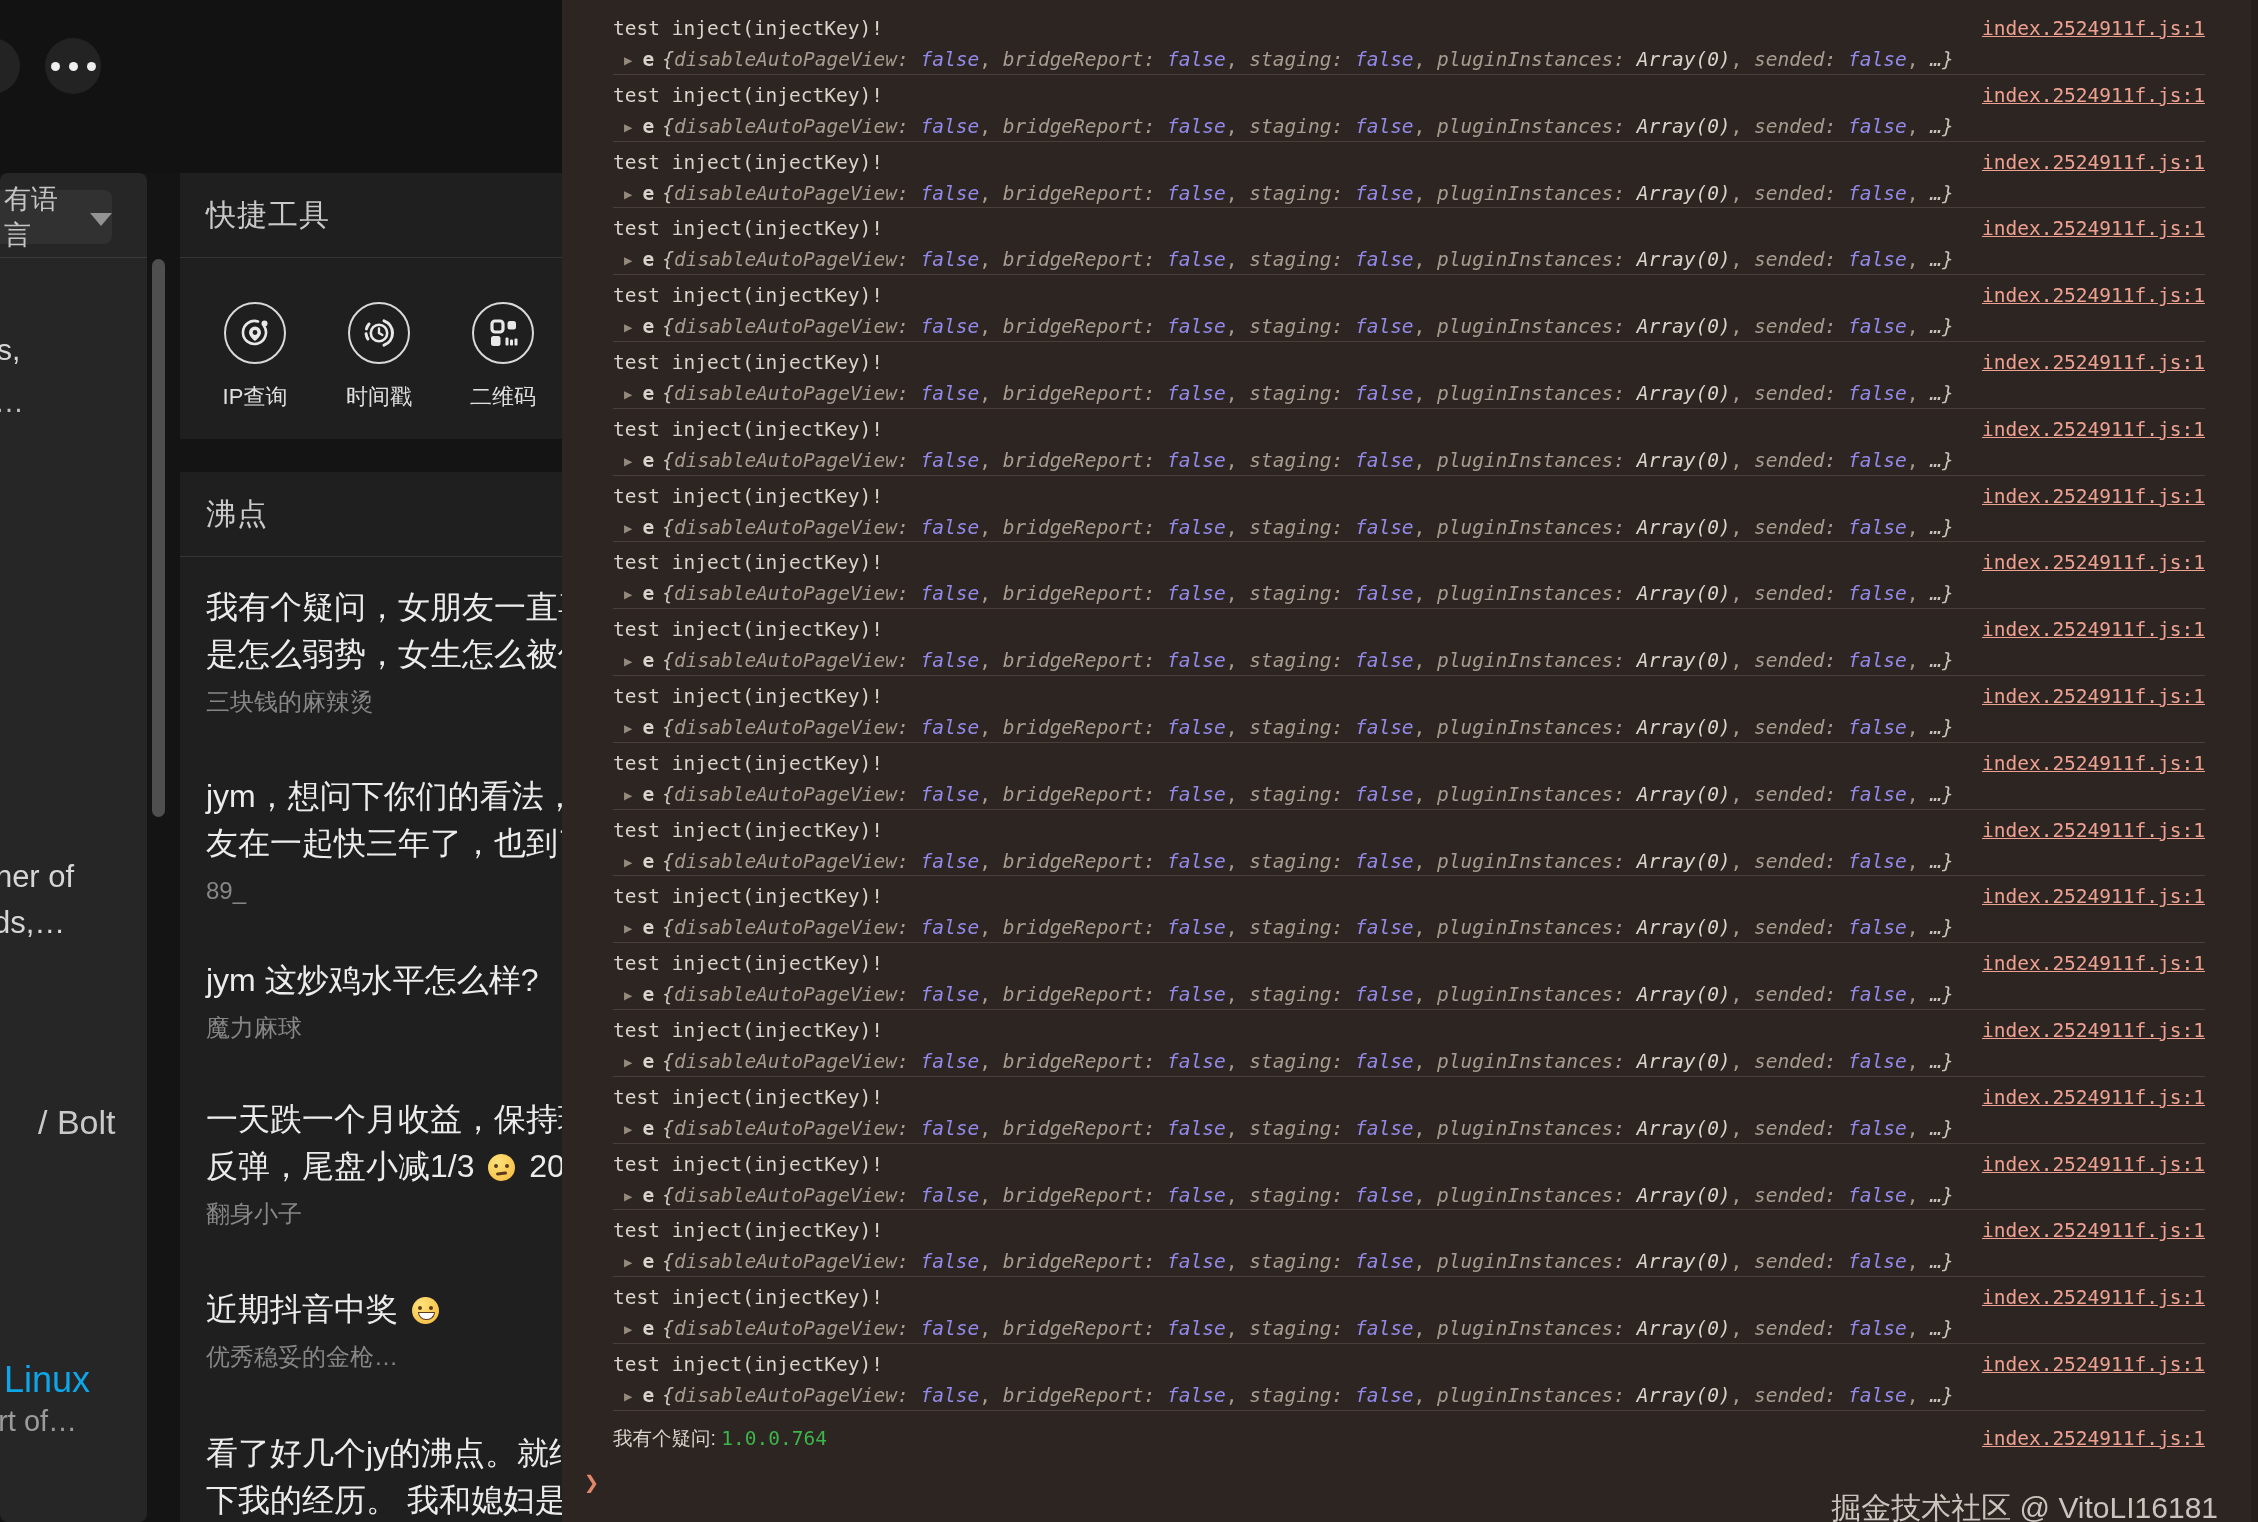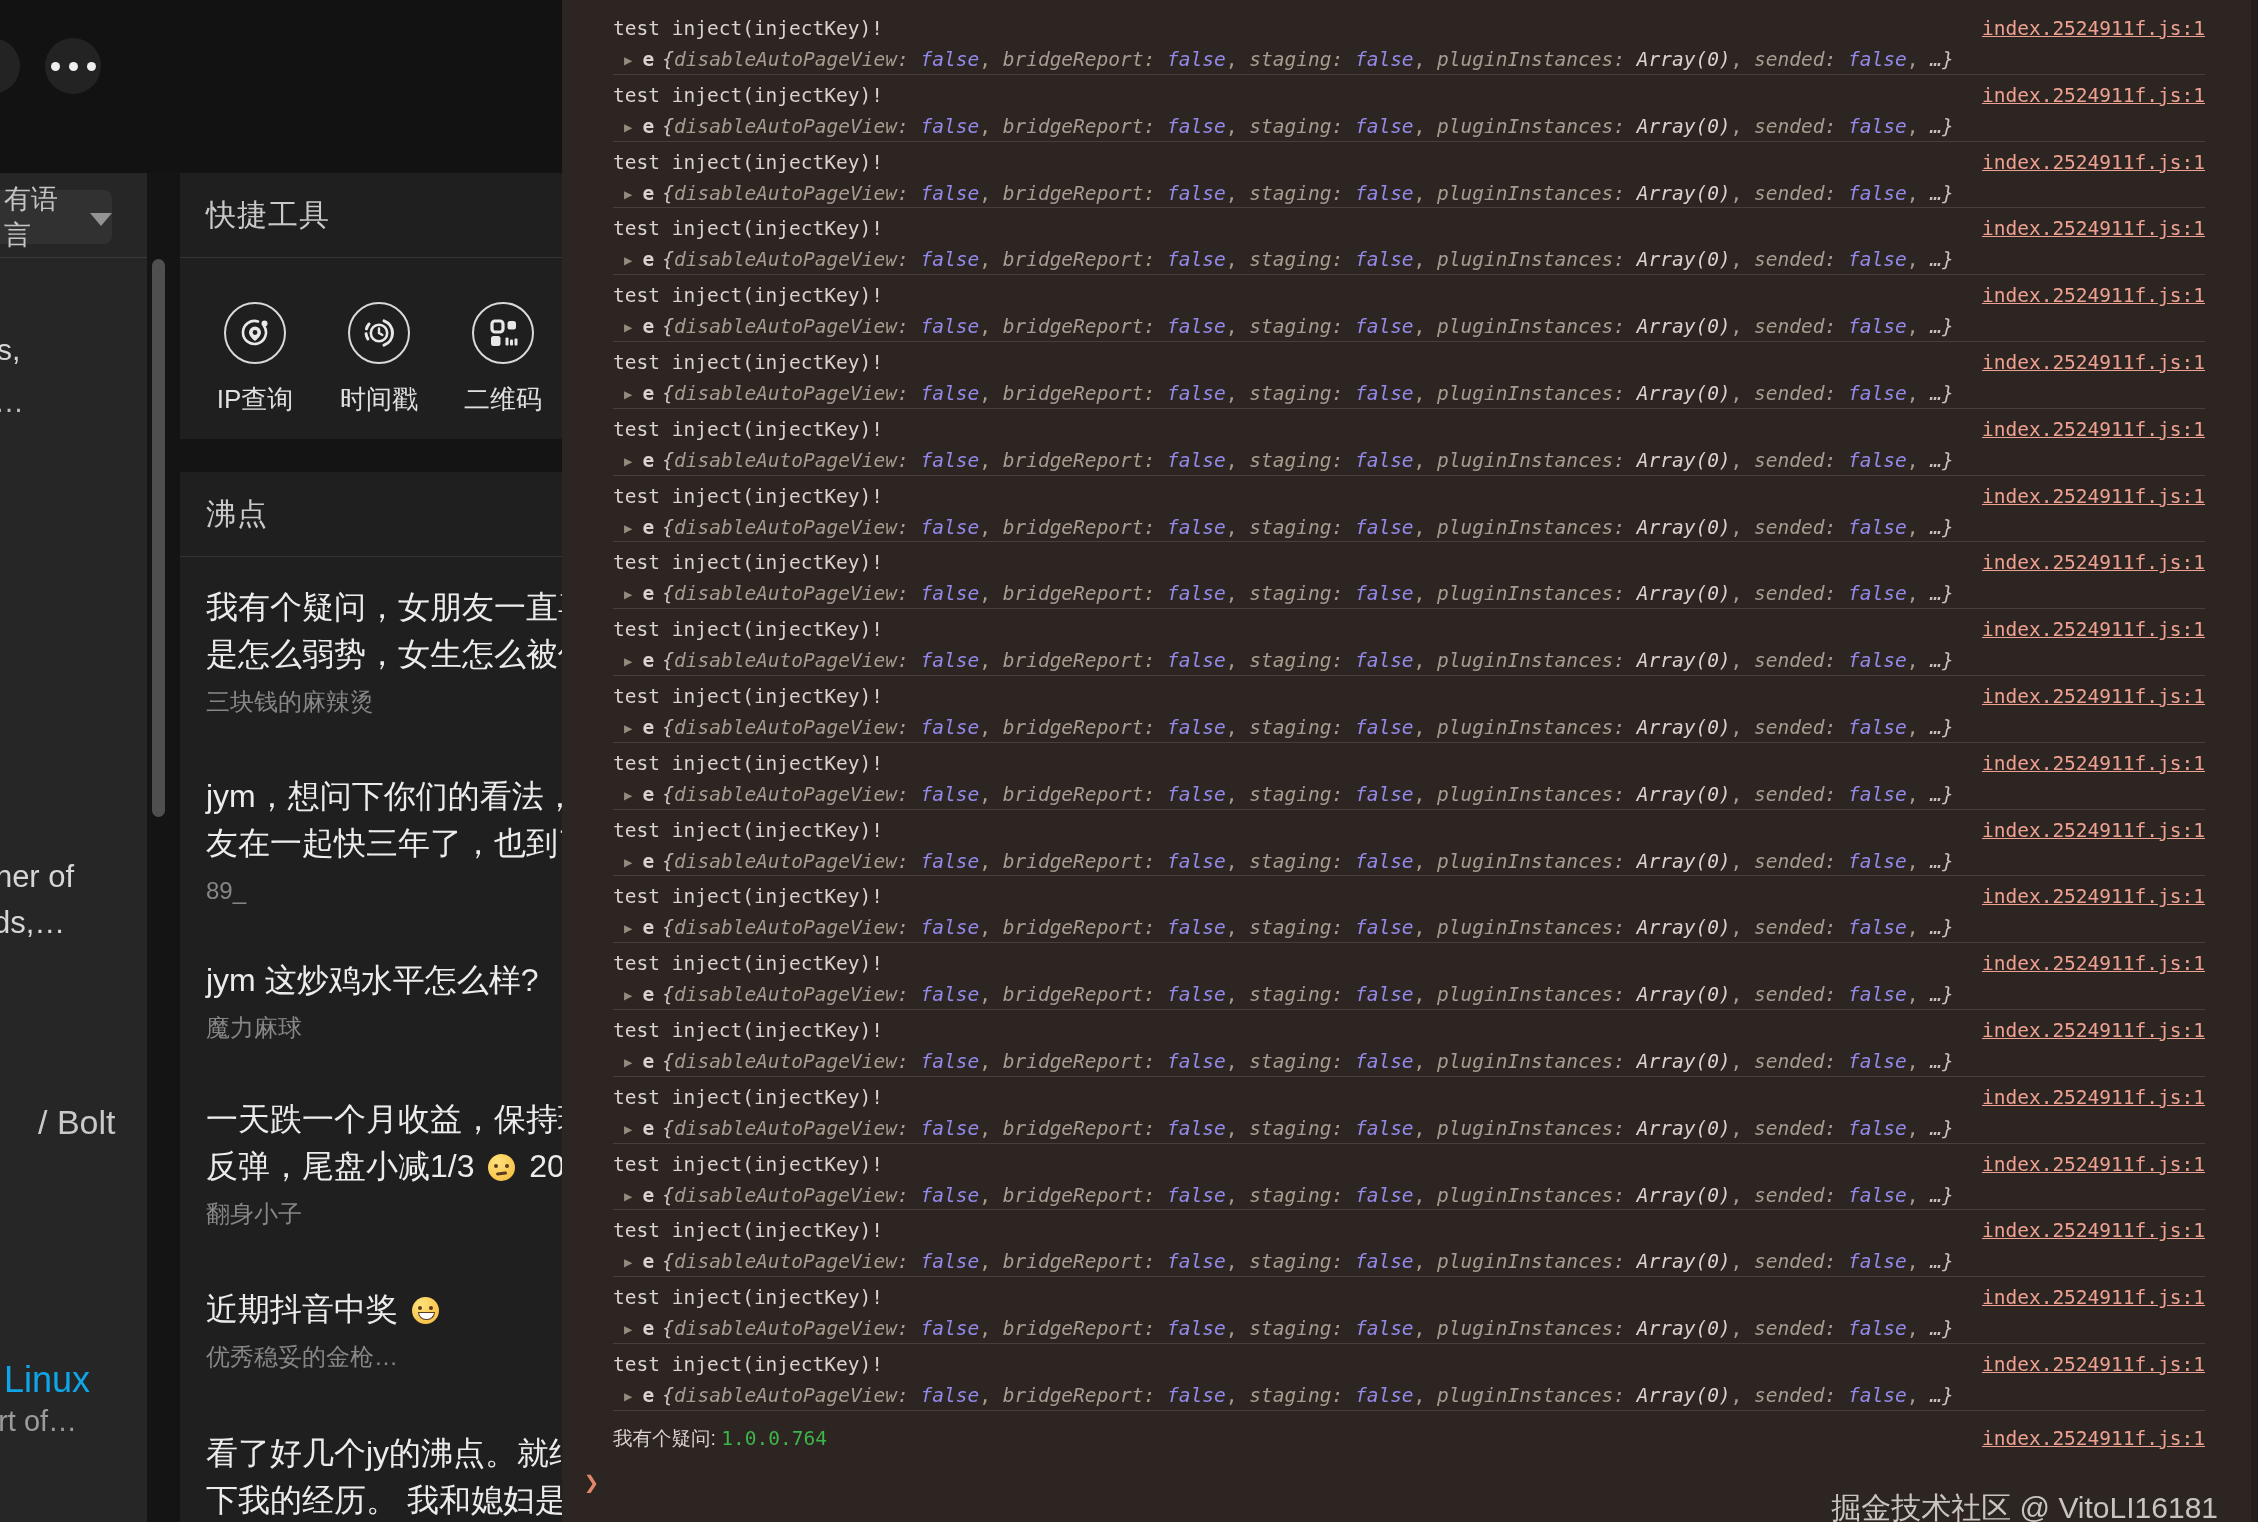--- a/index.html
+++ b/index.html
@@ -8,42 +8,42 @@
          font-family:"Liberation Sans",sans-serif;}
 
   
   #page{position:absolute;left:0;top:0;width:562px;height:1522px;background:#141414;overflow:hidden;}
   .page-header{position:absolute;left:0;top:0;width:562px;height:173px;background:#121212;}
   .circle-btn{position:absolute;width:56px;height:56px;border-radius:50%;background:#232323;}
   .circle-btn.partial{left:-36px;top:38px;}
   .circle-btn.more{left:45px;top:38px;display:flex;align-items:center;justify-content:center;gap:9px;}
   .circle-btn.more i{width:9px;height:9px;border-radius:50%;background:#efefef;}
 
-  #left-panel{position:absolute;left:0;top:173px;width:147px;height:1349px;background:#262626;}
+  #left-panel{position:absolute;left:0;top:173px;width:147px;height:1349px;background:#262626;border-radius:8px;}
   .lang-dd{position:absolute;left:-28px;top:17px;width:140px;height:54px;background:#313131;
            border-radius:8px;display:flex;align-items:center;padding-left:32px;
            color:#c4c4c4;font-size:27px;}
   .lang-dd .caret{width:0;height:0;border-left:11px solid transparent;border-right:11px solid transparent;
                   border-top:13px solid #939393;margin-left:17px;margin-top:4px;}
   .panel-divider{position:absolute;left:0;top:84px;width:147px;height:1px;background:#3a3a3a;}
   .frag{position:absolute;color:#d6d6d6;white-space:nowrap;}
 
   #page-scrollbar{position:absolute;left:152px;top:259px;width:13px;height:558px;
                   border-radius:7px;background:#4f4f4f;}
 
   .card{position:absolute;left:180px;width:440px;background:#1f1f1f;}
   #tools-card{top:173px;height:266px;}
   #pins-card{top:472px;height:1050px;}
   .card-title{position:absolute;left:26px;top:22px;font-size:30px;color:#c9c9c9;letter-spacing:1px;}
   .card-divider{position:absolute;left:0;top:84px;width:440px;height:1px;background:#353535;}
 
   .tool{position:absolute;top:129px;width:124px;display:flex;flex-direction:column;align-items:center;}
   .tool-circle{width:62px;height:62px;border-radius:50%;border:2px solid #d9d9d9;
                display:flex;align-items:center;justify-content:center;}
-  .tool-label{margin-top:18px;font-size:26px;color:#e0e0e0;}
+  .tool-label{margin-top:18px;font-size:22px;color:#e0e0e0;}
 
   .post{position:absolute;left:26px;width:600px;}
   .post-line{font-size:32px;line-height:47px;color:#ececec;white-space:nowrap;}
   .post-author{font-size:24px;line-height:47px;color:#868686;white-space:nowrap;}
 
   .emoji{display:inline-block;width:27px;height:27px;border-radius:50%;
          background:radial-gradient(circle at 35% 30%,#ffe27a,#f4b83a);
          position:relative;vertical-align:-4px;margin:0 5px;}
   .emoji::before{content:"";position:absolute;left:6px;top:9px;width:4px;height:4px;border-radius:50%;
                  background:#5b3a1e;box-shadow:11px 0 0 #5b3a1e;}

